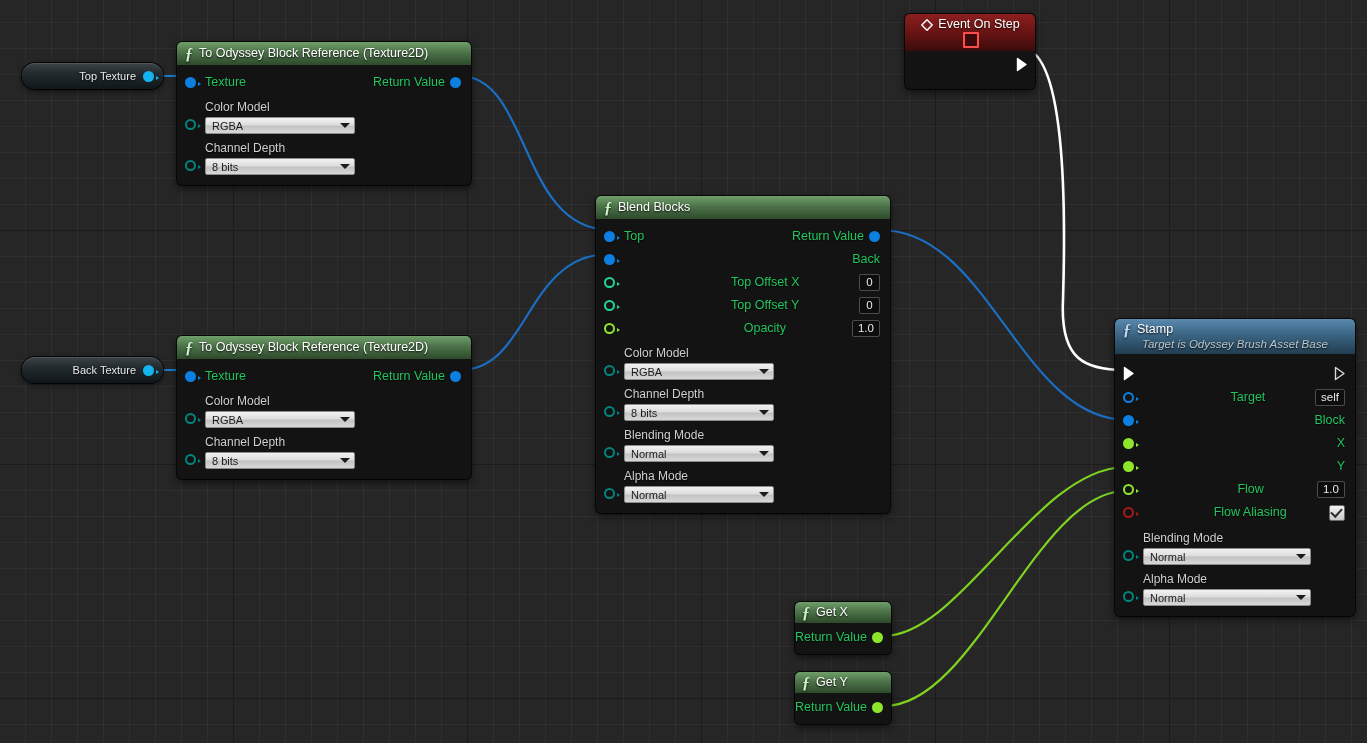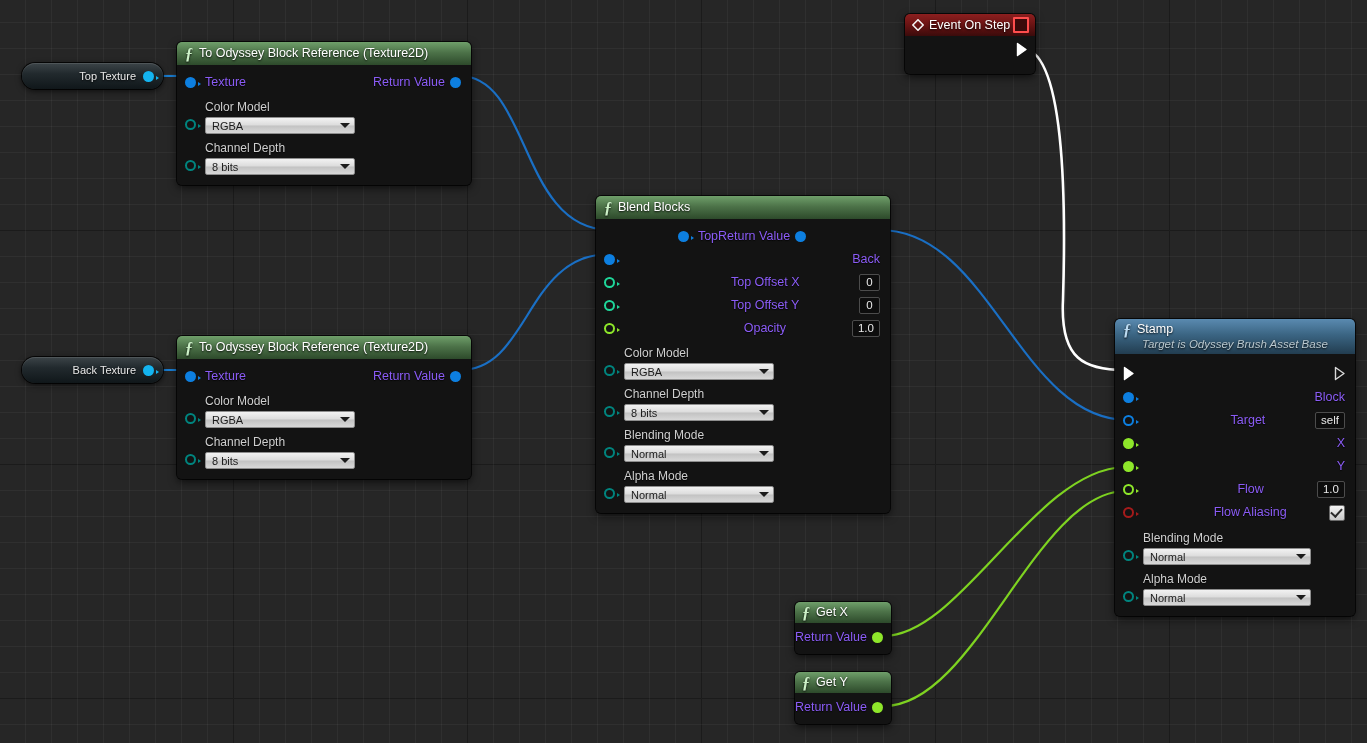--- a/index.html
+++ b/index.html
@@ -61,21 +61,21 @@
   
   .row{
     display:flex;align-items:center;
     min-height:21px;
     padding:1px 10px 1px 8px;
     position:relative;
     justify-content:space-between;
   }
   .row.out{justify-content:flex-end;padding-right:8px;}
   .row-label{
-    color:#8b5cf6;font-size:12.5px;line-height:15px;white-space:nowrap;
+    color:#22c55e;font-size:12.5px;line-height:15px;white-space:nowrap;
     text-shadow:0 1px 1px rgba(0,0,0,.8);
   }
 
   
   .pin{
     width:11px;height:11px;border-radius:50%;
     flex:0 0 auto;position:relative;
     box-sizing:border-box;
   }
   .pin.filled{border:2px solid transparent;}
@@ -286,21 +286,21 @@
     </div>
   </div>
 
   <div class="node" style="left:596px;top:196px;width:294px;">
     <div class="node-title t-green">
       <span class="fx">ƒ</span>
       <span>Blend Blocks</span>
     </div>
     <div class="node-body">
 
-      <div class="row" style="justify-content:center;">
+      <div class="row" style="justify-content:space-between;">
         <span style="display:flex;align-items:center;">
           <span class="pin filled" style="background:#0d7fe0;color:#0d7fe0;"></span>
           <span class="pin-gap"></span>
           <span class="row-label">Top</span>
         </span>
         <span style="display:flex;align-items:center;">
           <span class="row-label">Return Value</span>
           <span class="pin-gap-out"></span>
           <span class="pin filled" style="background:#0d7fe0;color:transparent;"></span>
         </span>
@@ -378,21 +378,21 @@
           <span class="combo" style="width:150px;">
             <span>Normal</span>
             <span class="caret"></span>
           </span>
         </span>
       </div>
     </div>
   </div>
 
   <div class="node" style="left:905px;top:14px;width:130px;">
-    <div class="node-title t-red" style="padding:3px 6px 3px 7px;justify-content:space-between;">
+    <div class="node-title t-red" style="padding:3px 6px 3px 7px;justify-content:space-between;flex-direction:column;">
       <span style="display:flex;align-items:center;">
         <span style="margin-right:5px;display:inline-block;width:12px;height:12px;position:relative;">
           <svg width="12" height="12" viewBox="0 0 12 12">
             <path d="M6 0.8 L11.2 6 L6 11.2 L0.8 6 Z" fill="none" stroke="#f2f2f2" stroke-width="1.6"></path>
           </svg>
         </span>
         <span>Event On Step</span>
       </span>
       <span style="width:12px;height:12px;border:2px solid #ff4d4d;border-radius:1px;background:#3a0a0a;"></span>
     </div>
@@ -422,30 +422,30 @@
           </svg>
         </span>
         <span class="execpin">
           <svg width="12" height="15" viewBox="0 0 12 15">
             <path d="M1.5 1.5 L10 7.5 L1.5 13.5 Z" fill="none" stroke="#d8d8d8" stroke-width="1.4" stroke-linejoin="round"></path>
           </svg>
         </span>
       </div>
 
       <div class="row">
-        <span class="pin filled" style="background:#0d7fe0;color:#0d7fe0;"></span>
-        <span class="pin-gap"></span>
-        <span class="row-label">Block</span>
-      </div>
-
-      <div class="row">
         <span class="pin hollow" style="border-color:#0d7fe0;color:#0d7fe0;"></span>
         <span class="pin-gap"></span>
         <span class="row-label">Target</span>
         <span class="txtbox">self</span>
+      </div>
+
+      <div class="row">
+        <span class="pin filled" style="background:#0d7fe0;color:#0d7fe0;"></span>
+        <span class="pin-gap"></span>
+        <span class="row-label">Block</span>
       </div>
 
 
       <div class="row">
         <span class="pin filled" style="background:#8ee62a;color:#8ee62a;"></span>
         <span class="pin-gap"></span>
         <span class="row-label">X</span>
       </div>
 
       <div class="row">

